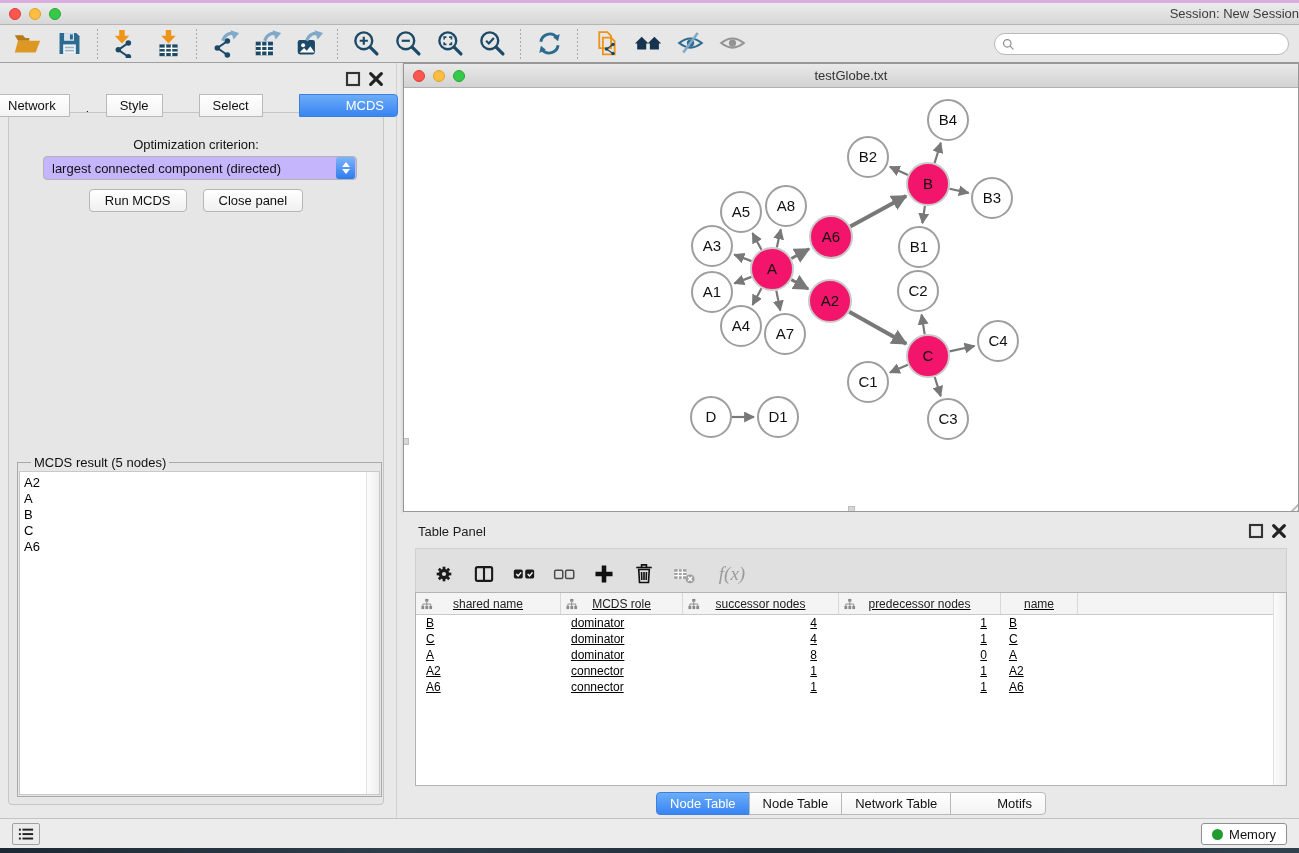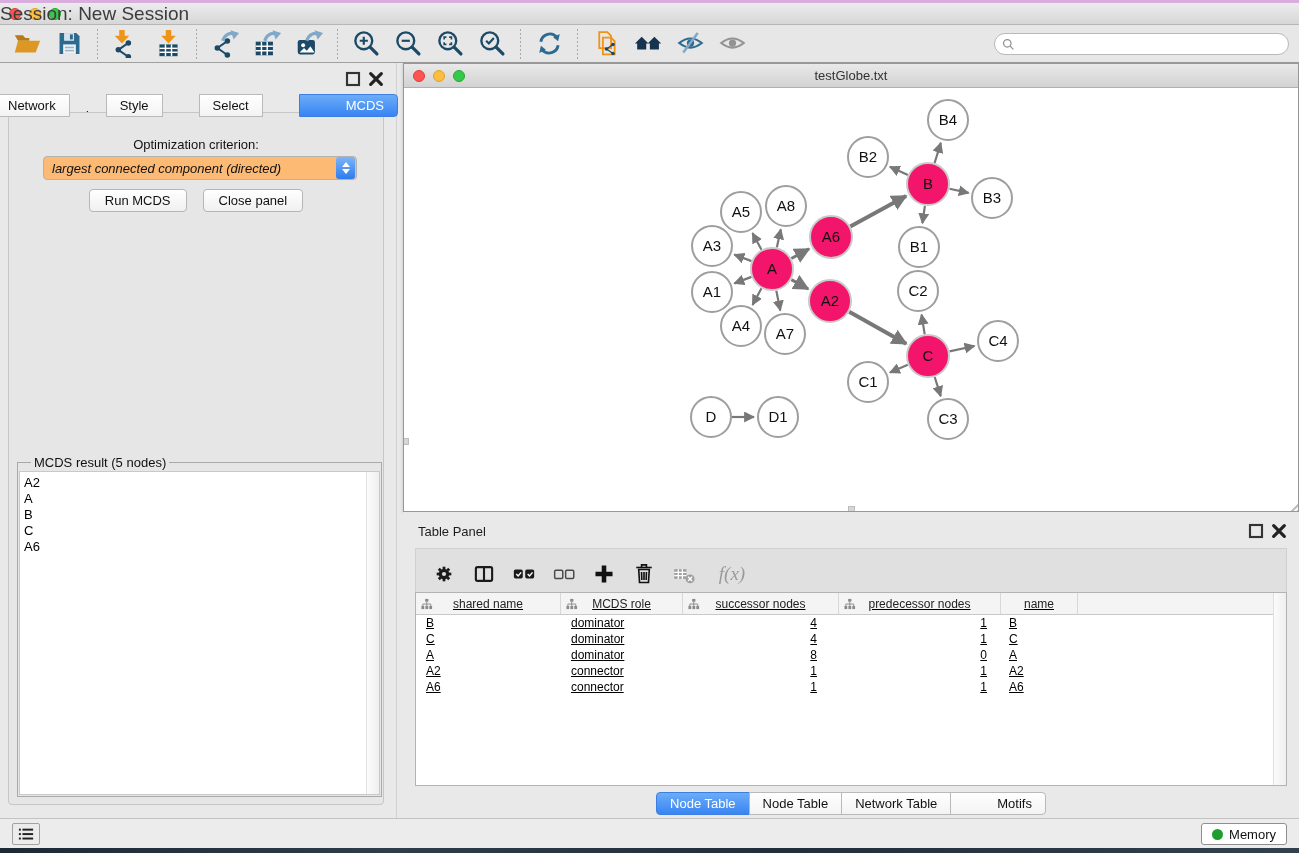--- a/index.html
+++ b/index.html
@@ -14,22 +14,22 @@
 
   
   .titlebar { position:absolute; left:0; top:3px; width:100%; height:22px;
     background:linear-gradient(#ececec,#d7d7d7); border-bottom:1px solid #b6b6b6;
     display:flex; align-items:center; }
   .lights { display:flex; gap:8px; margin-left:9px; }
   .light { width:12px; height:12px; border-radius:50%; }
   .light.red { background:#fc5650; border:1px solid #dd3e37; }
   .light.yellow { background:#fdbd40; border:1px solid #dda32b; }
   .light.green { background:#35c84a; border:1px solid #27a92f; }
-  .titlebar .title { position:absolute; left:0; right:0; text-align:left;
-    font-size:19px; color:#3c3c3c; }
+  .titlebar .title { position:absolute; left:0; right:0; text-align:right;
+    font-size:13px; color:#3c3c3c; }
 
   
   .toolbar { position:absolute; left:0; top:25px; width:100%; height:38px; background:#e7e7e7;
     border-bottom:1px solid #9f9f9f; display:flex; align-items:center; padding-left:6px; }
   .tb-group { display:flex; align-items:center; }
   .tb-sep { width:1px; height:30px; margin:0 7px;
     background-image:linear-gradient(#a9a9a9 40%, transparent 40%); background-size:1px 4px; }
   .tb-btn { width:42px; height:34px; border:none; background:transparent; display:flex;
     align-items:center; justify-content:center; cursor:pointer; }
   .tb-btn svg { width:29px; height:29px; }
@@ -50,22 +50,22 @@
   .seg-tabs { display:flex; justify-content:center; position:relative; z-index:2; }
   .seg-tab { font-size:13px; color:#111; background:linear-gradient(#ffffff,#f3f3f3);
     border:1px solid #b9b9b9; padding:3px 13px; margin-left:-1px; cursor:pointer; }
   .seg-tab:first-child { border-radius:4px 0 0 4px; margin-left:0; }
   .seg-tab:last-child { border-radius:0 4px 4px 0;padding-left:46px; }
   .seg-tab.selected { background:linear-gradient(#6cadf8,#3884f3); color:#fff; border-color:#3d7fe0; }
   .cp-tabs { position:absolute; left:0; right:0; top:31px;gap:37px; }
   .cp-body { position:absolute; left:8px; right:8px; top:49px; height:693px;
     background:#e6e6e6; border:1px solid #c6c6c6; border-radius:4px; }
   .opt-label { position:absolute; left:0; right:0; top:24px; text-align:center; font-size:13px; color:#111; }
-  .dropdown { position:absolute; left:34px; top:43px; width:314px; height:24px; background:#fdba74;
-    border:1px solid #b3b3b3; border-radius:4px; display:flex; align-items:center; cursor:pointer;font-style:italic; }
+  .dropdown { position:absolute; left:34px; top:43px; width:314px; height:24px; background:#c4b5fd;
+    border:1px solid #b3b3b3; border-radius:4px; display:flex; align-items:center; cursor:pointer; }
   .dropdown .dd-text { flex:1; font-size:13px; color:#111; padding-left:8px; white-space:nowrap; overflow:hidden; }
   .dd-stepper { width:19px; height:22px; border-radius:3px; margin-right:1px;
     background:linear-gradient(#7cb5f8,#2f7bef); display:flex; flex-direction:column;
     align-items:center; justify-content:center; gap:2px; }
   .dd-up { width:0; height:0; border-left:4px solid transparent; border-right:4px solid transparent; border-bottom:5px solid #fff; }
   .dd-down { width:0; height:0; border-left:4px solid transparent; border-right:4px solid transparent; border-top:5px solid #fff; }
   .aqua-btn { background:linear-gradient(#ffffff,#f0f0f0); border:1px solid #b6b6b6; border-radius:4px;
     font-size:13px; color:#111; padding:3px 15px; cursor:pointer; font-family:"Liberation Sans",sans-serif; }
   .cp-buttons { position:absolute; left:0; right:0; top:76px; display:flex; justify-content:center; gap:16px; }
   .mcds-fieldset { position:absolute; left:8px; top:342px; width:365px; height:342px;

